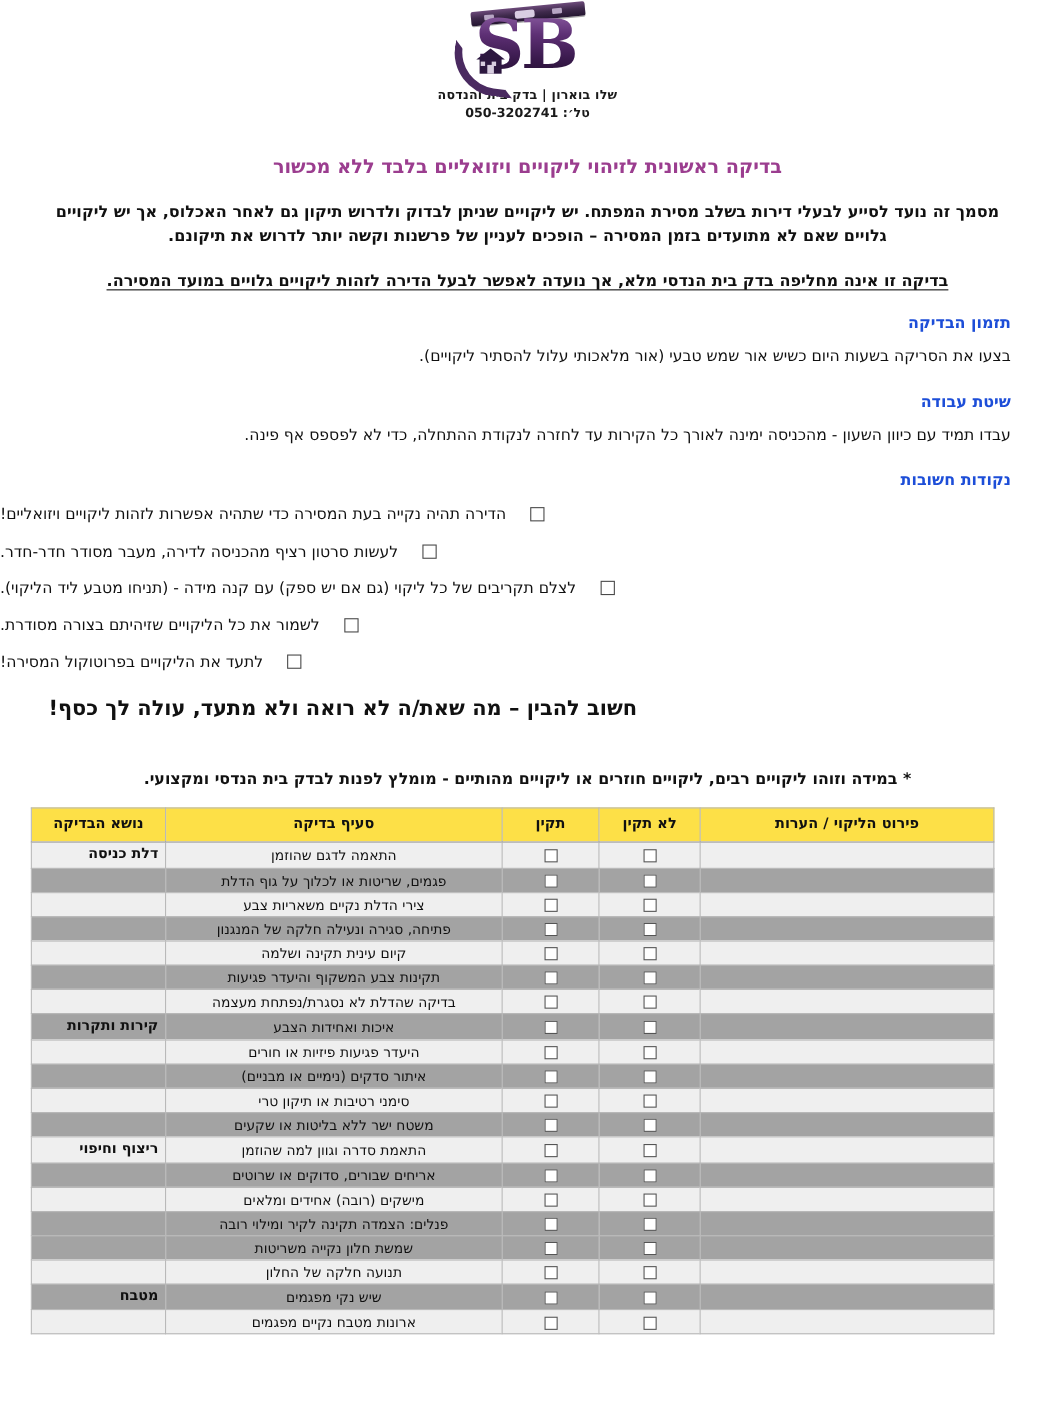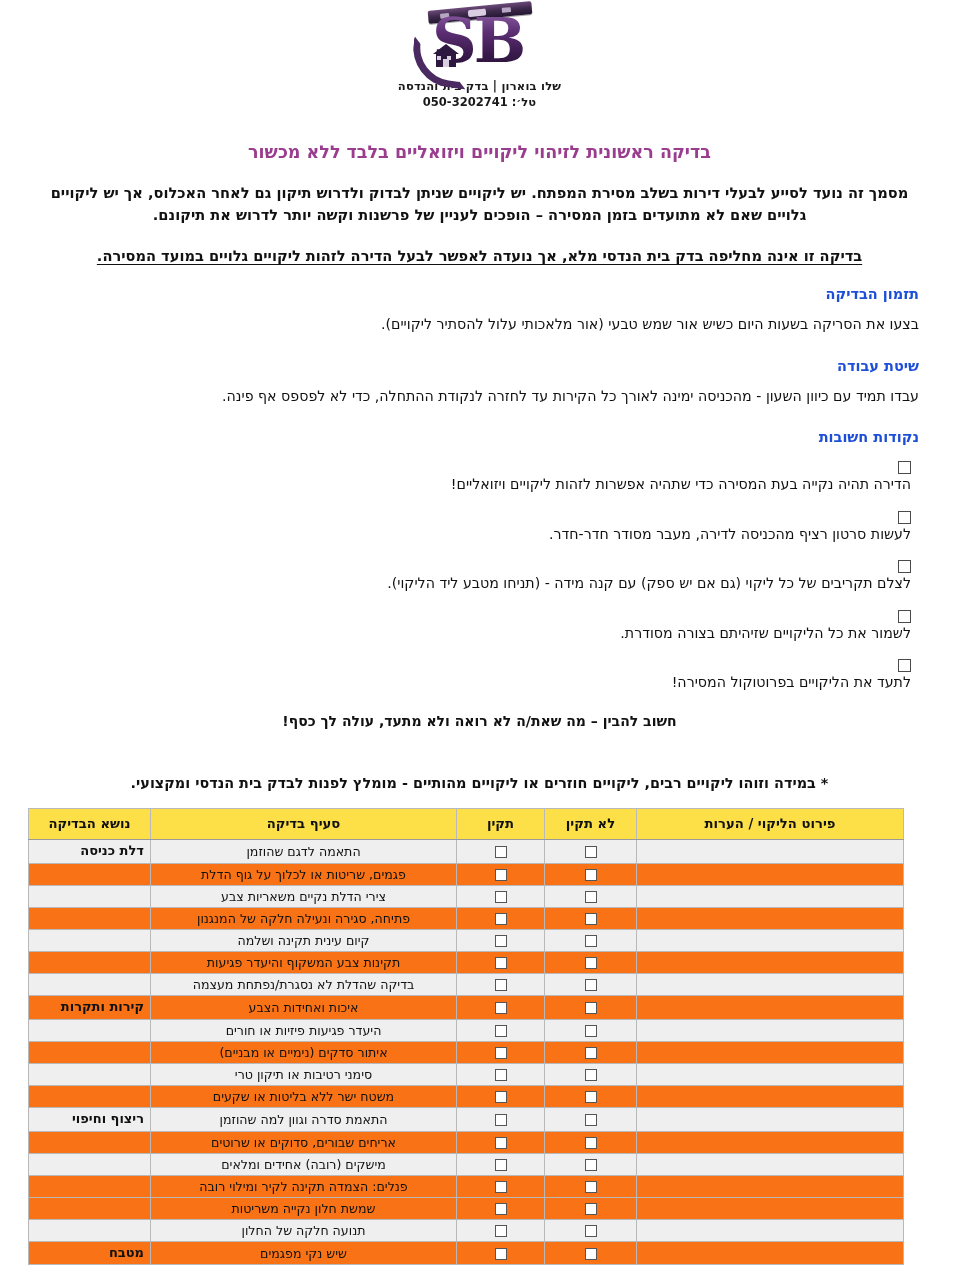--- a/index.html
+++ b/index.html
@@ -183,42 +183,42 @@
     margin: 12px 40px 0 0;
     line-height: 1.5;
   }
 
   
   .check-list {
     margin: 13px 48px 0 0;
   }
   .check-row {
     display: flex;
-    flex-direction: column;
+    flex-direction: row;
     align-items: flex-start;
-    justify-content: center;
+    justify-content: flex-end;
     margin-bottom: 13px;
   }
   .check-box {
     flex: 0 0 auto;
     width: 11px;
     height: 11px;
     border: 1px solid #4a4a4a;
     margin-top: 3px;
     margin-left: 22px;
     background: #fff;
   }
   .check-text {
     font-size: 14.2px;
     line-height: 1.45;
     text-align: right;
   }
   .bold-note {
-    text-align: center;
-    font-size: 14px;
+    text-align: left;
+    font-size: 19px;
     font-weight: bold;
     margin: 20px 44px 0 44px;
   }
   .star-note {
     text-align: center;
     font-size: 14.4px;
     font-weight: bold;
     margin: 46px 30px 0 30px;
   }
 
@@ -267,21 +267,21 @@
   td.notes { }
   .cb {
     display: inline-block;
     width: 10px;
     height: 10px;
     border: 1px solid #555;
     background: #fff;
     vertical-align: middle;
   }
   tr.shade td { background: #efefef; }
-  tr.plain td { background: #f97316; }
+  tr.plain td { background: #a3a3a3; }
   tr.group-start td { border-top: 1.6px solid #8f8f8f; }
   td.topic-empty { border-top-color: transparent; border-bottom-color: transparent; }
 </style>
 </head>
 <body>
 
 <div class="page">
 
   <div class="logo-block">
     <div class="logo-mark">
@@ -487,18 +487,25 @@
           <td class="topic topic-empty"></td>
         </tr>
 
         <tr class="plain group-start">
           <td class="notes"></td>
           <td class="mark"><span class="cb"></span></td>
           <td class="mark"><span class="cb"></span></td>
           <td class="item">שיש נקי מפגמים</td>
           <td class="topic">מטבח</td>
         </tr>
+        <tr class="shade">
+          <td class="notes"></td>
+          <td class="mark"><span class="cb"></span></td>
+          <td class="mark"><span class="cb"></span></td>
+          <td class="item">ארונות מטבח נקיים מפגמים</td>
+          <td class="topic topic-empty"></td>
+        </tr>
 
       </tbody>
     </table>
   </div>
 
 </div>
 
 </body></html>

